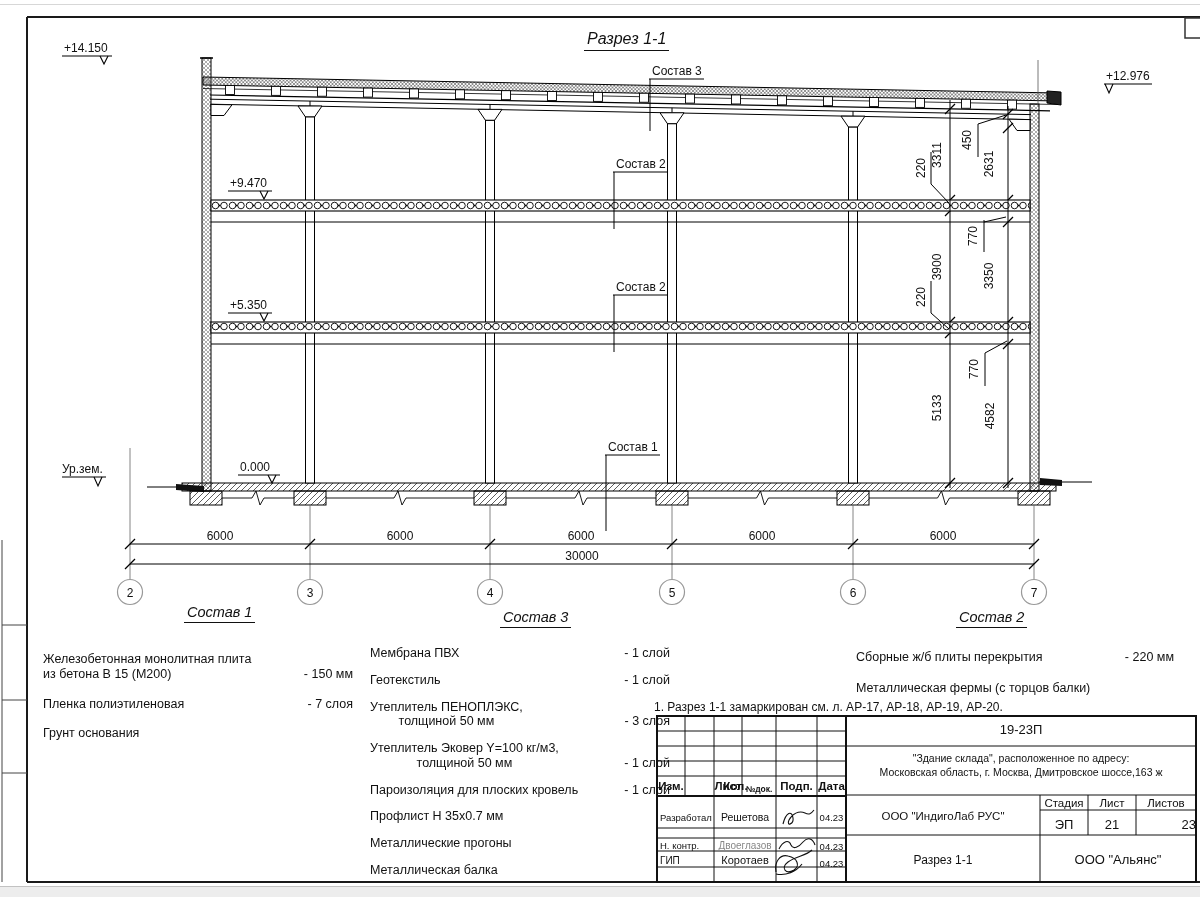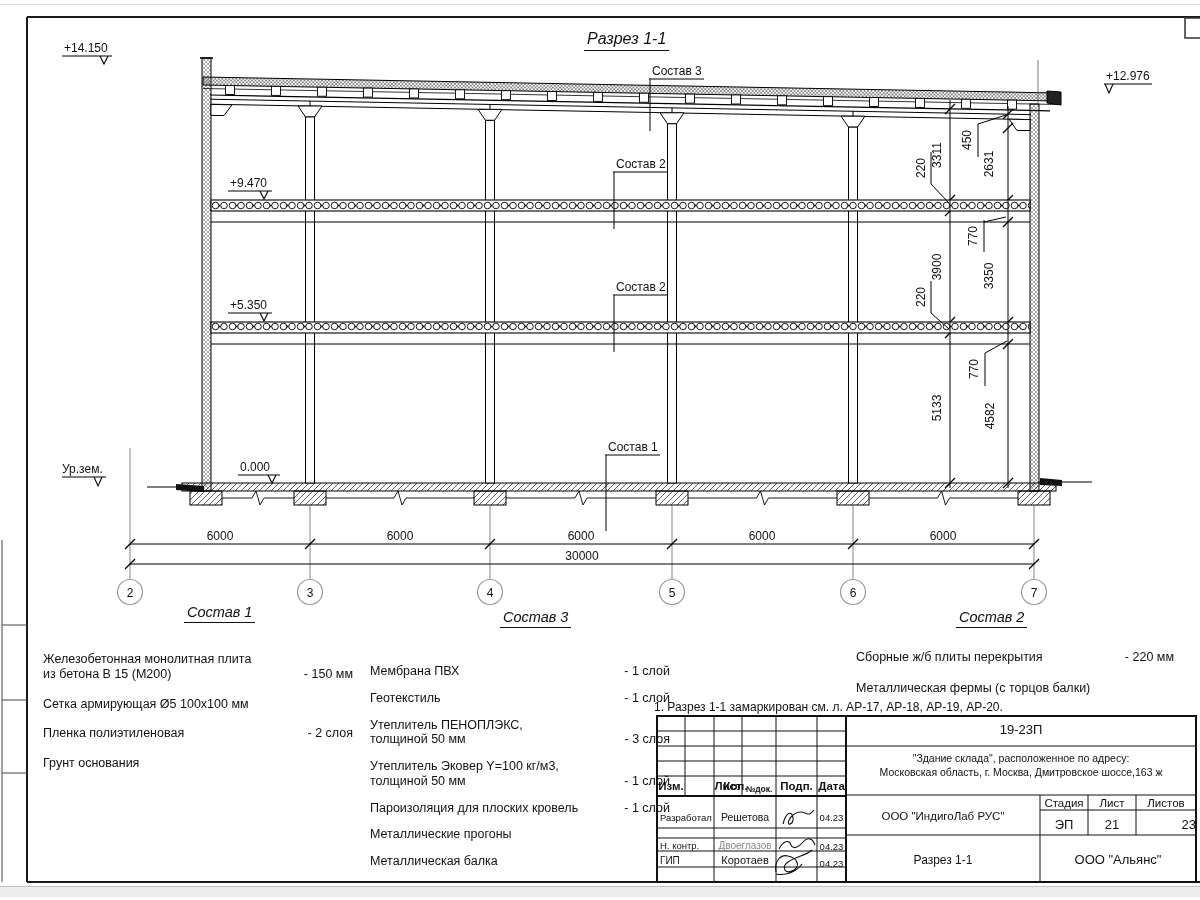--- a/index.html
+++ b/index.html
@@ -304,51 +304,51 @@
 <div class="txt ittitle" style="left:184px;top:604px;font-size:14.5px;">Состав 1</div>
 <div class="txt ittitle" style="left:500px;top:609px;font-size:14.5px;">Состав 3</div>
 <div class="txt ittitle" style="left:956px;top:609px;font-size:14.5px;">Состав 2</div>
 
 <div class="comp g15" style="left:35px;top:652px;width:310px;">
   <div class="ci">
     <div class="nm"><span>Железобетонная монолитная плита</span><br><span>из бетона В 15 (М200)</span></div>
     <div class="vl">- 150 мм</div>
   </div>
   <div class="ci">
-    <div class="nm">Сетка армирующая Ø5 100х100 мм</div>
-  </div>
-  <div class="ci">
     <div class="nm">Пленка полиэтиленовая</div>
-    <div class="vl">-  2 слоя</div>
+    <div class="vl">-  7 слоя</div>
   </div>
   <div class="ci">
     <div class="nm">Грунт основания</div>
   </div>
 </div>
 
-<div class="comp g12" style="left:362px;top:664px;width:300px;">
+<div class="comp g12" style="left:362px;top:646px;width:300px;text-align:center;">
   <div class="ci">
     <div class="nm">Мембрана ПВХ</div>
     <div class="vl">- 1 слой</div>
   </div>
   <div class="ci">
     <div class="nm">Геотекстиль</div>
     <div class="vl">- 1 слой</div>
   </div>
   <div class="ci">
     <div class="nm"><span>Утеплитель ПЕНОПЛЭКС,</span><br><span>толщиной 50 мм</span></div>
     <div class="vl">- 3 слоя</div>
   </div>
   <div class="ci">
     <div class="nm"><span>Утеплитель Эковер Y=100 кг/м3,</span><br><span>толщиной 50 мм</span></div>
     <div class="vl">- 1 слой</div>
   </div>
   <div class="ci">
     <div class="nm">Пароизоляция для плоских кровель</div>
     <div class="vl">- 1 слой</div>
+  </div>
+  <div class="ci">
+    <div class="nm">Профлист Н 35х0.7 мм</div>
   </div>
   <div class="ci">
     <div class="nm">Металлические прогоны</div>
   </div>
   <div class="ci">
     <div class="nm">Металлическая балка</div>
   </div>
 </div>
 
 <div class="comp g16" style="left:848px;top:650px;width:318px;">

